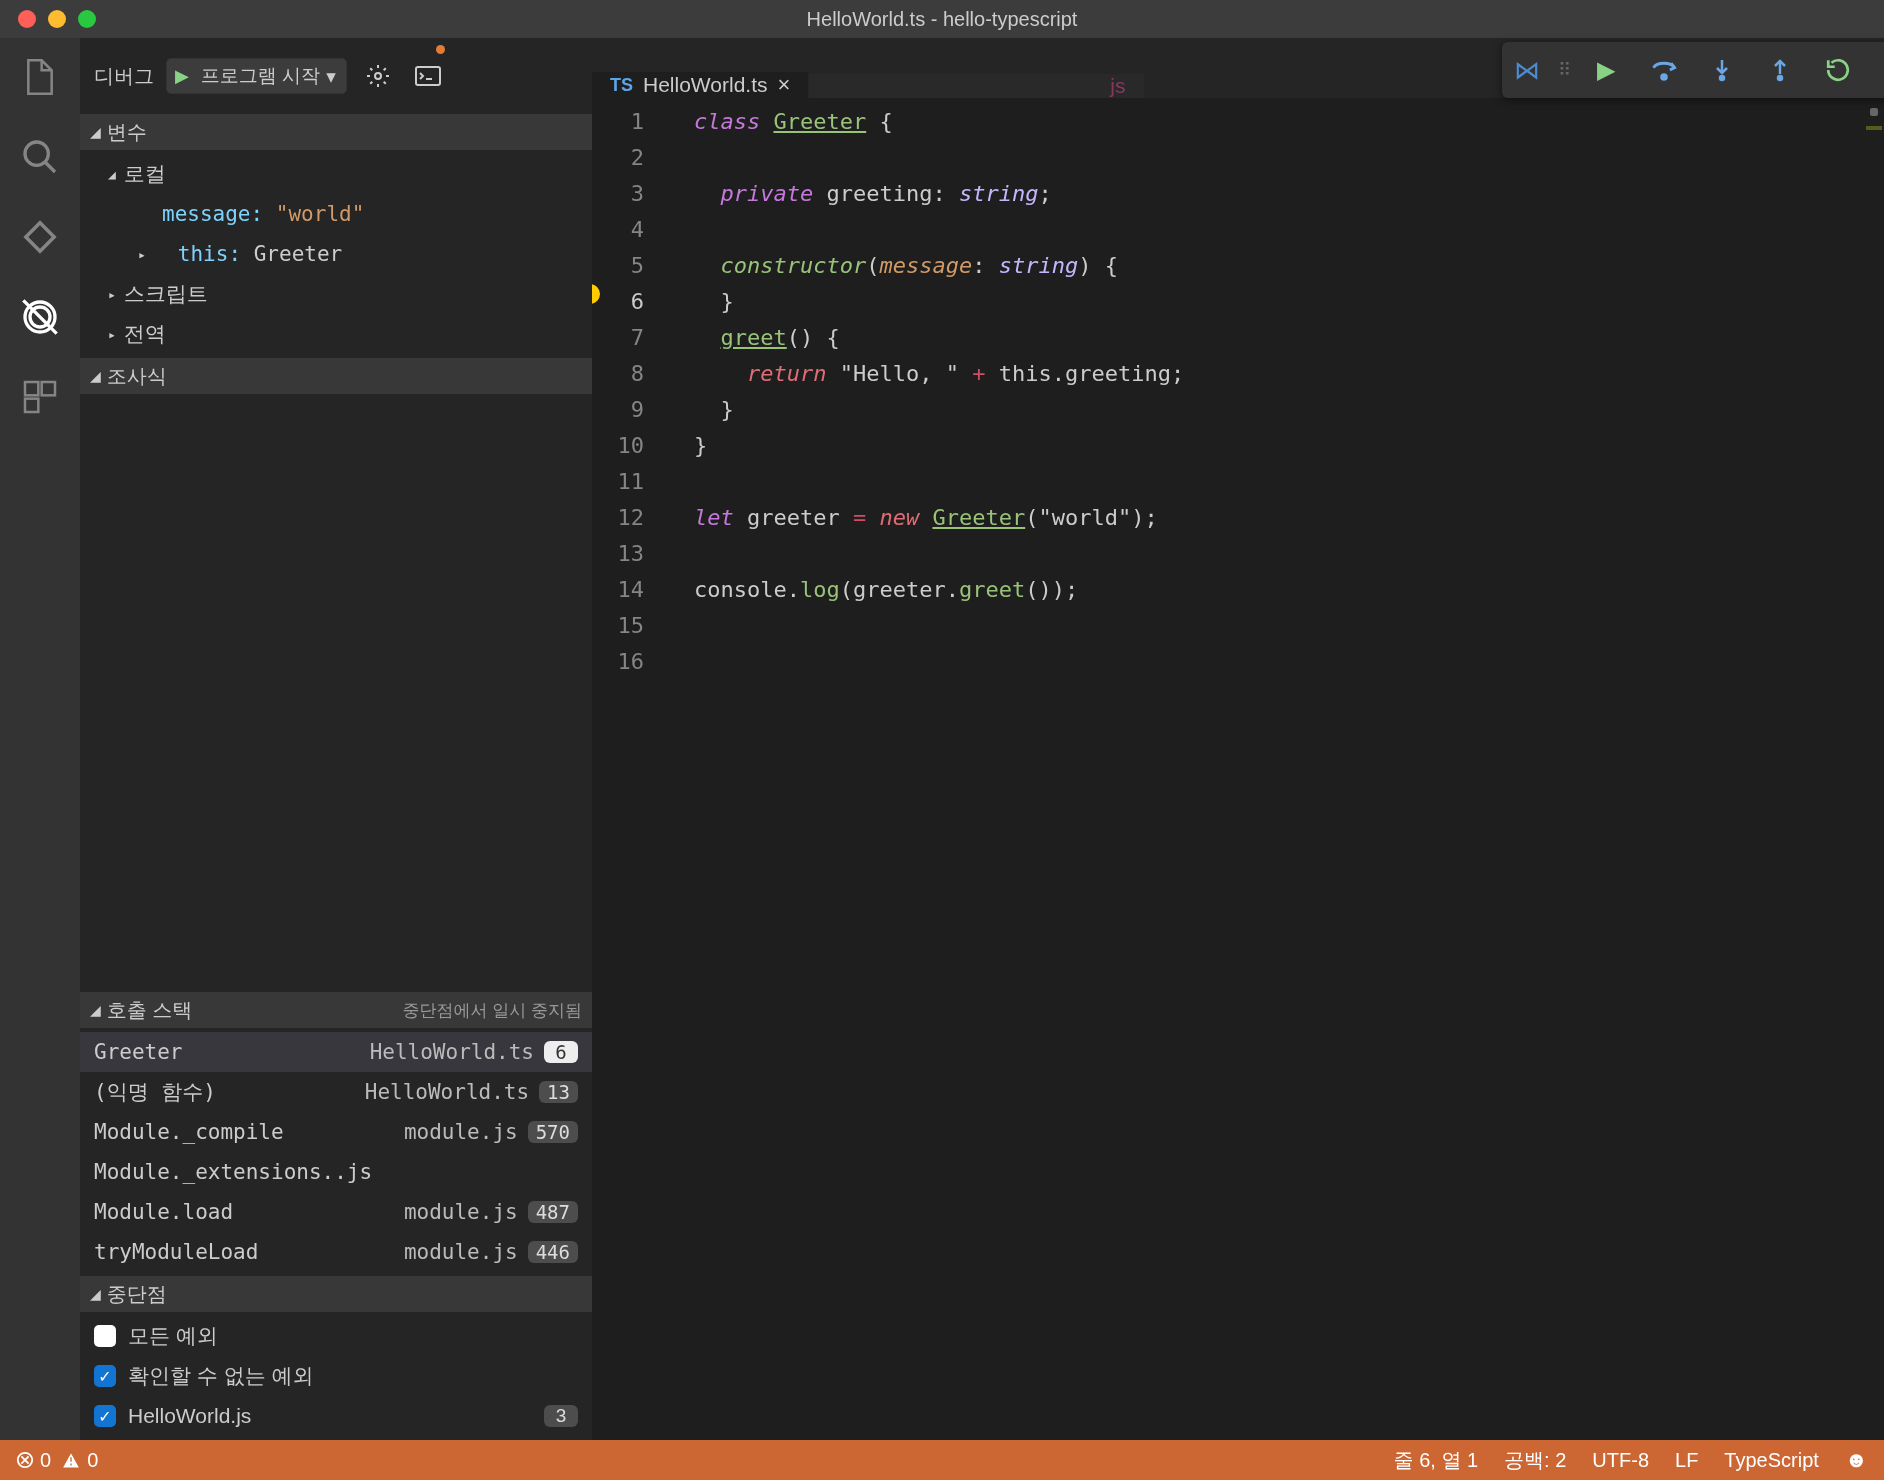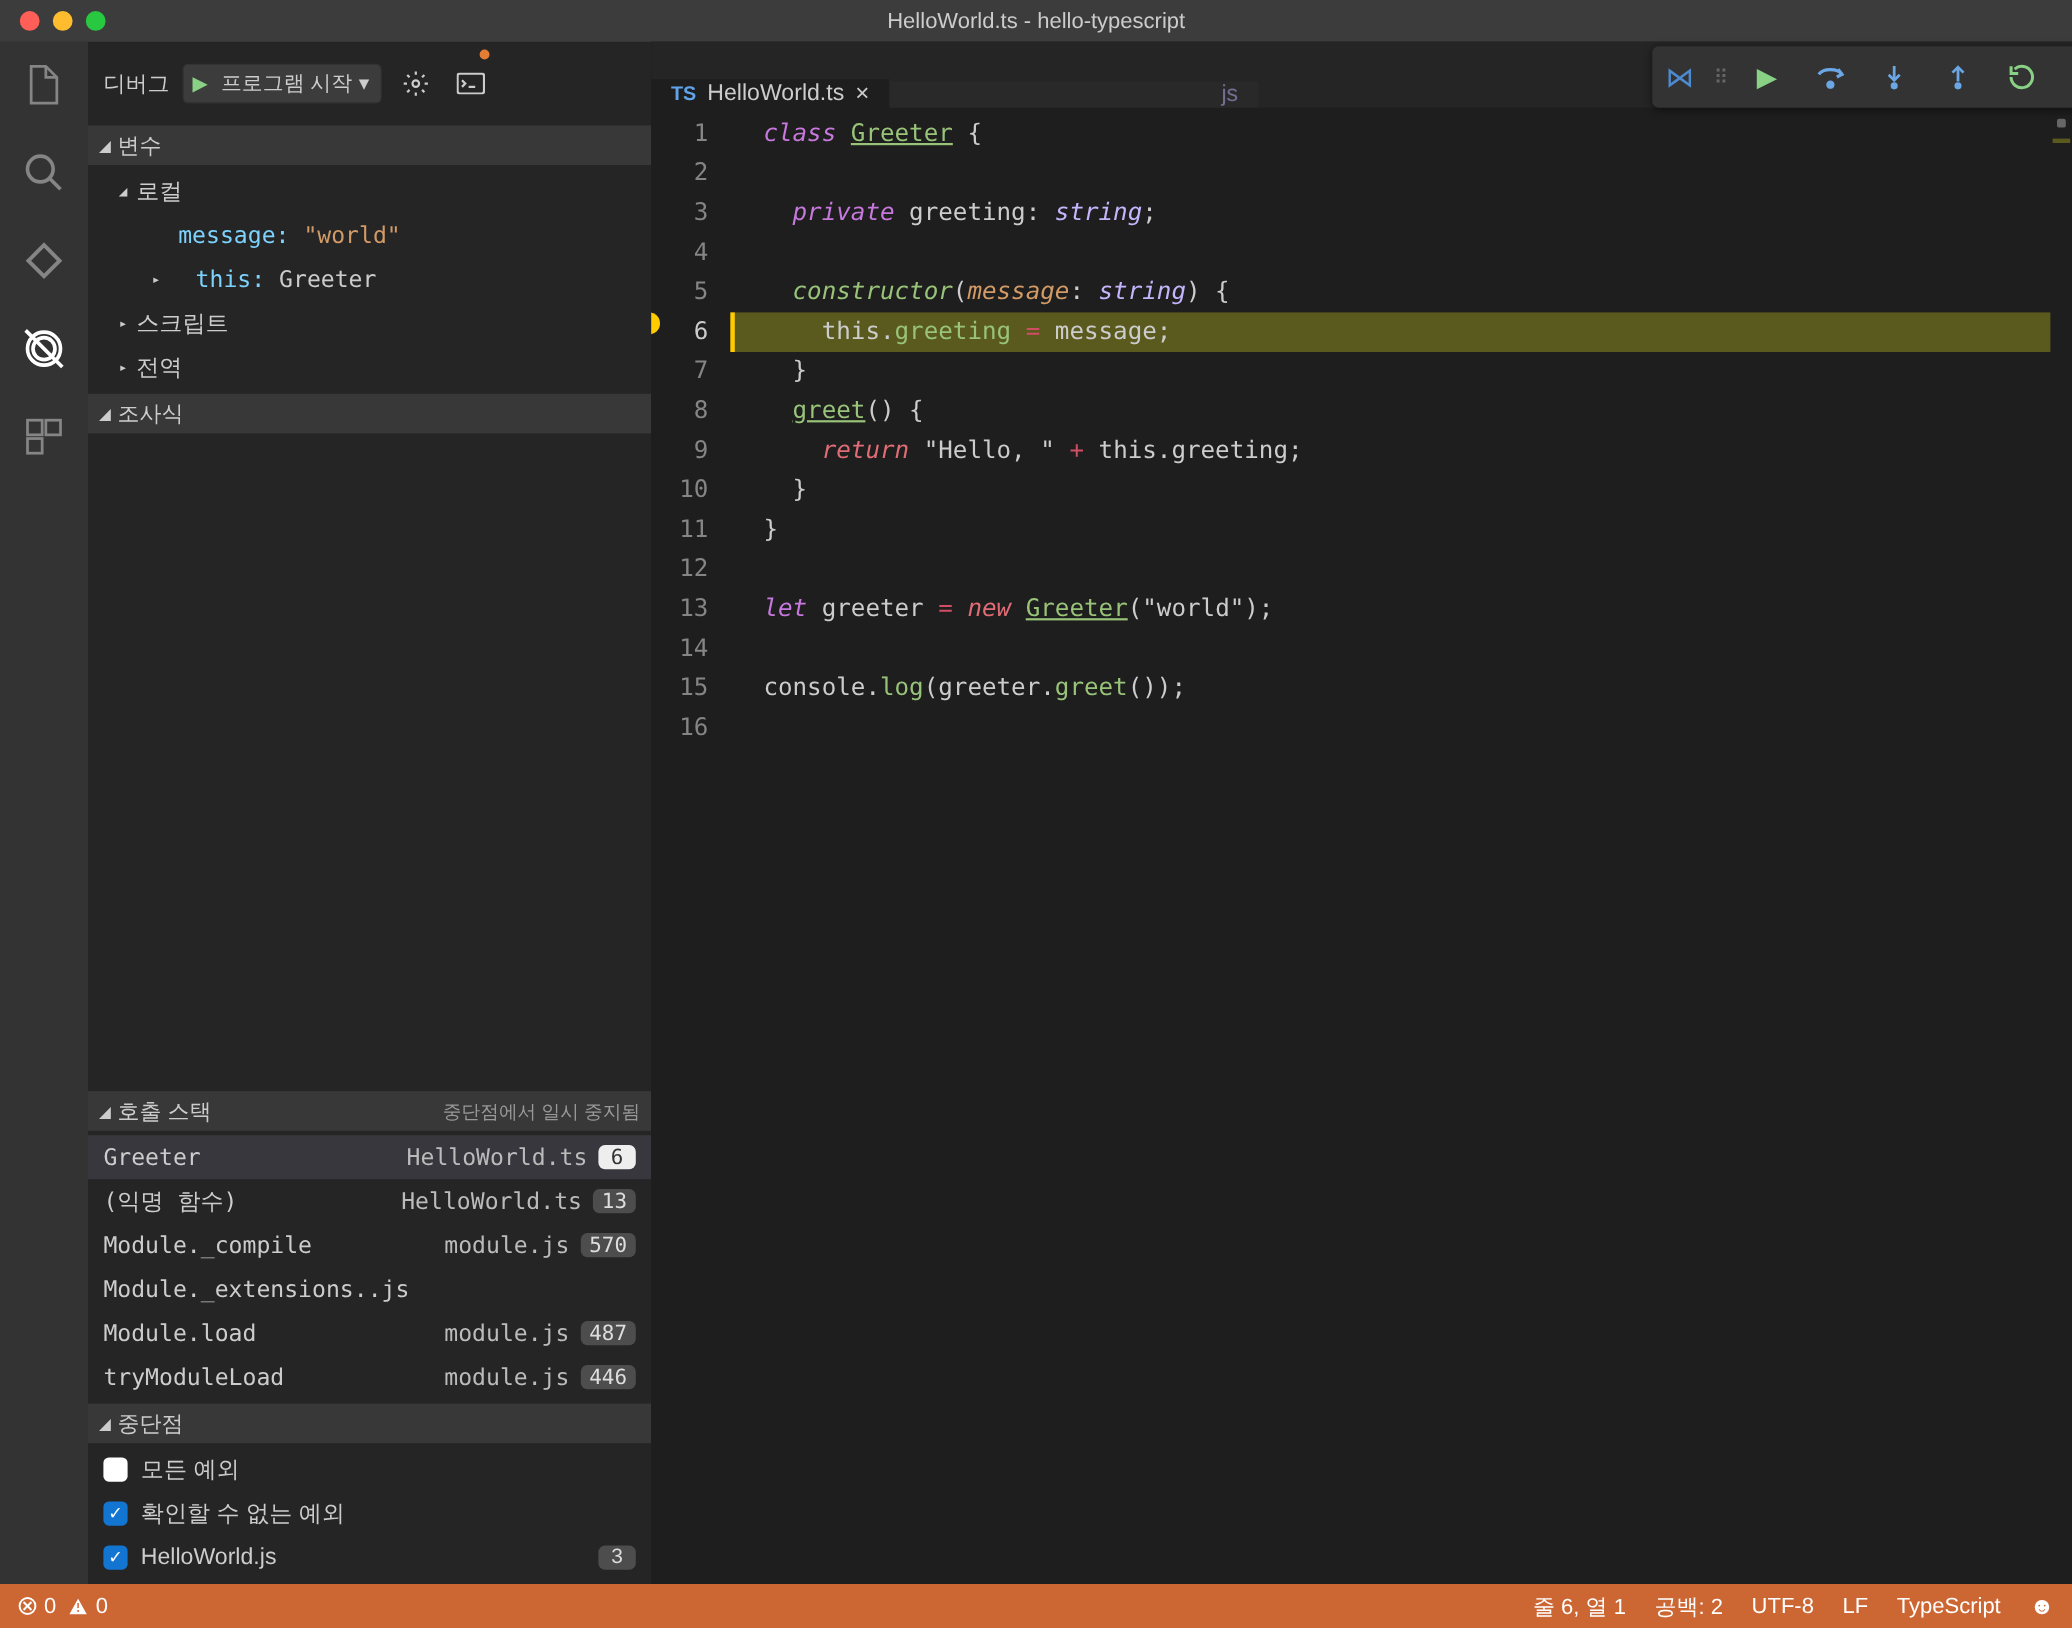--- a/index.html
+++ b/index.html
@@ -120,21 +120,21 @@
 
 .editor-area { flex:1; display:flex; flex-direction:column; background:#1e1e1e; position:relative; }
 .tabs-row { height:60px; display:flex; align-items:flex-end; background:#252526; }
 .editor-tab {
   display:flex; align-items:center; padding:0 18px; gap:10px;
   background:#1e1e1e; color:#ccc; font-size:21px;
   border-right:1px solid #252526;
 }
 .editor-tab .ts-badge { color:#5fa4e9; font-weight:bold; font-size:18px; }
 .editor-tab .close { font-size:22px; color:#ccc; cursor:pointer; }
-.editor-tab.hidden-tab { background:#2d2d2d; color:#c4b5fd; }
+.editor-tab.hidden-tab { background:#2d2d2d; color:#ec4899; }
 
 .tab-actions { margin-left:auto; display:flex; align-items:center; gap:24px; padding-right:20px; }
 .tab-actions .act { color:#aaa; cursor:pointer; width:30px; height:30px; display:flex; align-items:center; justify-content:center; }
 
 .debug-toolbar {
   position:absolute; top:4px; left:910px;
   background:#333; border-radius:6px; box-shadow:0 2px 8px rgba(0,0,0,0.5);
   display:flex; align-items:center; height:56px; padding:0 12px; gap:18px;
   z-index:10;
 }
@@ -448,21 +448,20 @@
           <div class="ln">14</div>
           <div class="ln">15</div>
           <div class="ln">16</div>
         </div>
       <div class="code-lines">
 <div class="code-line"><span class="k-keyword">class</span> <span class="k-class">Greeter</span> <span class="k-punct">{</span></div>
 <div class="code-line"></div>
 <div class="code-line">  <span class="k-mod">private</span> <span class="k-prop">greeting</span><span class="k-punct">:</span> <span class="k-type">string</span><span class="k-punct">;</span></div>
 <div class="code-line"></div>
 <div class="code-line">  <span class="k-func">constructor</span><span class="k-punct">(</span><span class="k-param">message</span><span class="k-punct">:</span> <span class="k-type">string</span><span class="k-punct">) {</span></div>
-<div class="code-line current">    <span class="k-this">this</span><span class="k-punct">.</span><span class="k-call">greeting</span> <span class="k-op">=</span> <span class="k-prop">message</span><span class="k-punct">;</span></div>
 <div class="code-line">  <span class="k-punct">}</span></div>
 <div class="code-line">  <span class="k-method">greet</span><span class="k-punct">() {</span></div>
 <div class="code-line">    <span class="k-return">return</span> <span class="k-string">"Hello, "</span> <span class="k-op">+</span> <span class="k-this">this</span><span class="k-punct">.</span><span class="k-prop">greeting</span><span class="k-punct">;</span></div>
 <div class="code-line">  <span class="k-punct">}</span></div>
 <div class="code-line"><span class="k-punct">}</span></div>
 <div class="code-line"></div>
 <div class="code-line"><span class="k-let">let</span> <span class="k-var">greeter</span> <span class="k-op">=</span> <span class="k-new">new</span> <span class="k-class">Greeter</span><span class="k-punct">(</span><span class="k-string">"world"</span><span class="k-punct">);</span></div>
 <div class="code-line"></div>
 <div class="code-line"><span class="k-obj">console</span><span class="k-punct">.</span><span class="k-call">log</span><span class="k-punct">(</span><span class="k-var">greeter</span><span class="k-punct">.</span><span class="k-call">greet</span><span class="k-punct">());</span></div>
 <div class="code-line"></div>

